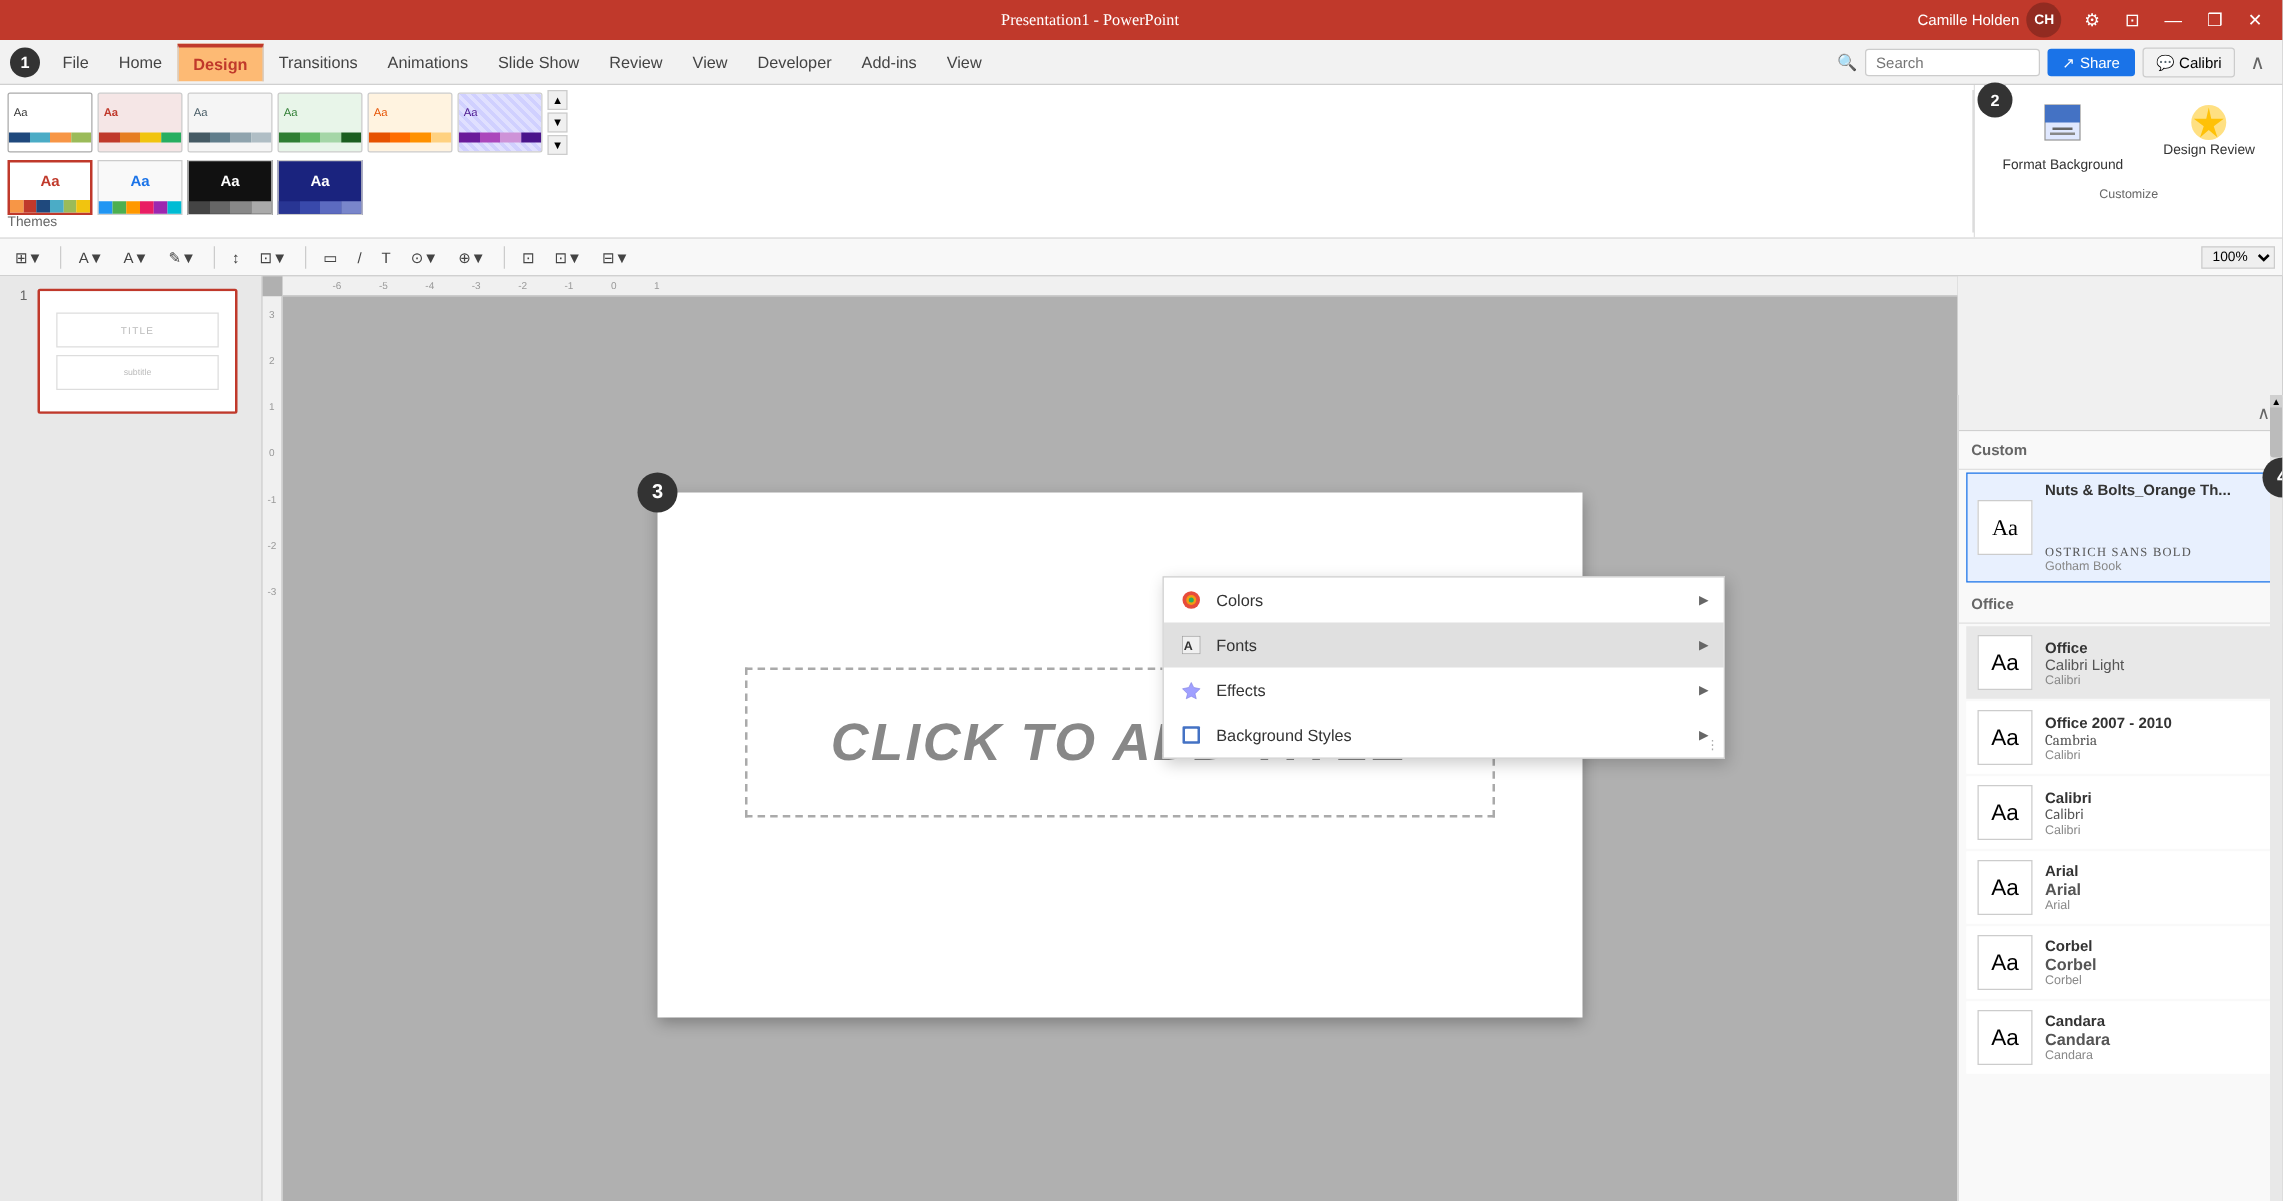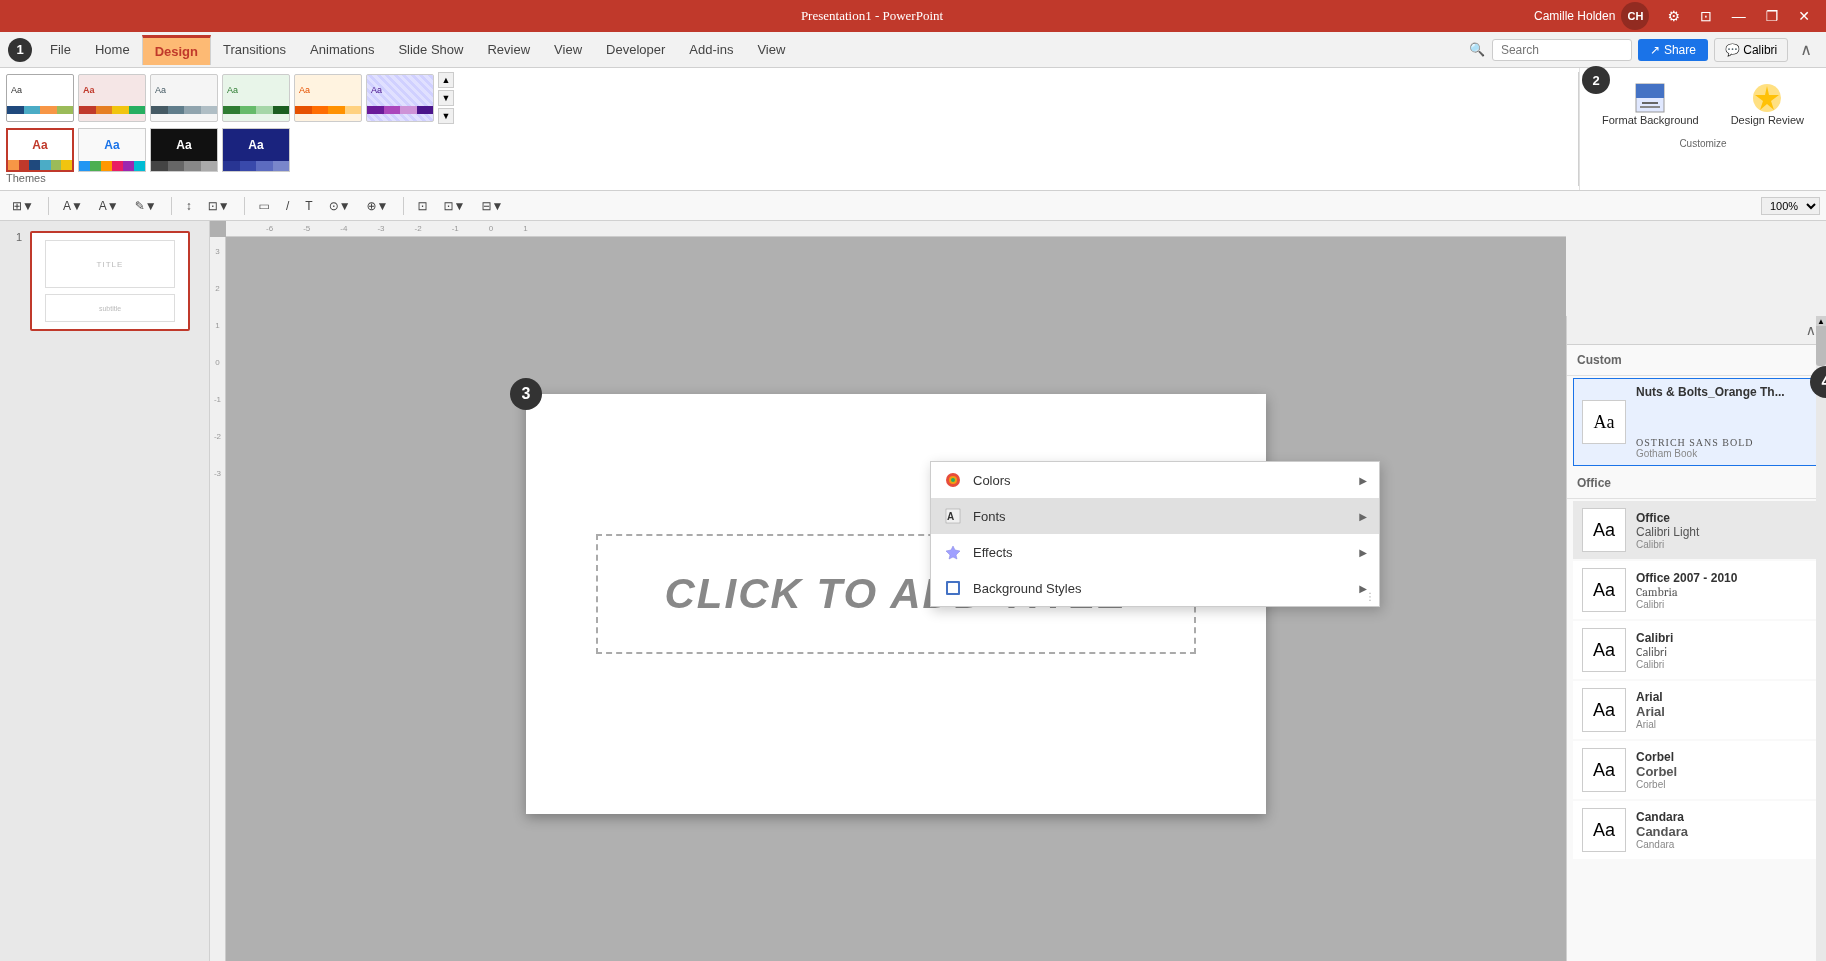--- a/index.html
+++ b/index.html
@@ -421,21 +421,21 @@
 
     <div style="width:1px;background:#d0d0d0;margin:4px 0;"></div>
 
     <div style="display:flex;flex-direction:column;align-items:center;padding:6px 10px;gap:2px;border-left:1px solid #e0e0e0;">
       <div style="display:flex;gap:8px;">
 
         <div style="position:relative;display:flex;flex-direction:column;align-items:center;">
           <div style="position:absolute;top:-8px;left:-8px;width:28px;height:28px;background:#333;border-radius:50%;display:flex;align-items:center;justify-content:center;color:white;font-weight:bold;font-size:13px;z-index:10;">
             <span>2</span>
           </div>
-          <div style="display:flex;flex-direction:column;align-items:center;cursor:pointer;padding:8px 12px;">
+          <div style="display:flex;flex-direction:column;align-items:center;cursor:pointer;padding:8px 12px;gap:12px;">
             <svg width="32" height="32" viewBox="0 0 32 32">
               <rect x="2" y="2" width="28" height="28" fill="#e0e8ff" stroke="#999" stroke-width="1"></rect>
               <rect x="2" y="2" width="28" height="14" fill="#4472c4"></rect>
               <rect x="8" y="20" width="16" height="2" fill="#666"></rect>
               <rect x="6" y="24" width="20" height="2" fill="#888"></rect>
             </svg>
             <span style="font-size:11px;color:#333;text-align:center;">Format
 Background</span>
           </div>
         </div>
@@ -480,21 +480,21 @@
   </div>
 </div>
 
 <div style="display:flex;height:calc(961px - 32px - 36px - 90px - 30px - 24px);position:relative;">
 
   <div class="slide-panel">
     <div class="slide-item">
       <span class="slide-number">1</span>
       <div class="slide-thumb">
         <div style="width:100%;height:100%;display:flex;flex-direction:column;align-items:center;justify-content:center;background:white;">
-          <div style="border:1px solid #ddd;width:130px;height:48px;display:flex;align-items:center;justify-content:center;margin-bottom:6px;">
+          <div style="border:1px solid #ddd;width:130px;height:28px;display:flex;align-items:center;justify-content:center;margin-bottom:6px;">
             <span style="font-size:8px;color:#bbb;text-transform:uppercase;letter-spacing:1px;">TITLE</span>
           </div>
           <div style="border:1px solid #ddd;width:130px;height:28px;display:flex;align-items:center;justify-content:center;">
             <span style="font-size:7px;color:#bbb;">subtitle</span>
           </div>
         </div>
       </div>
     </div>
   </div>
 

